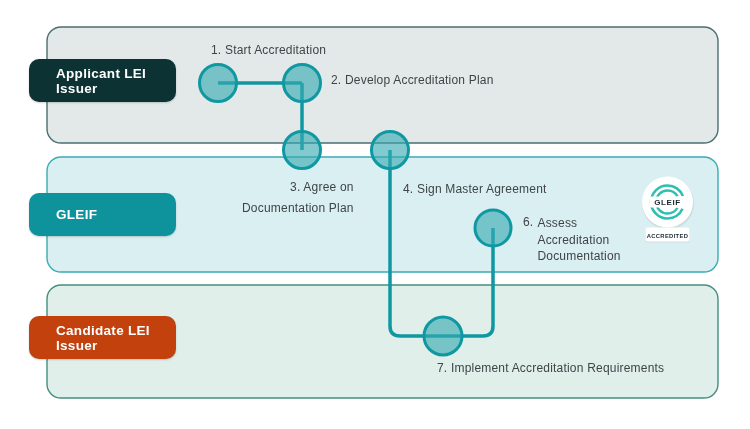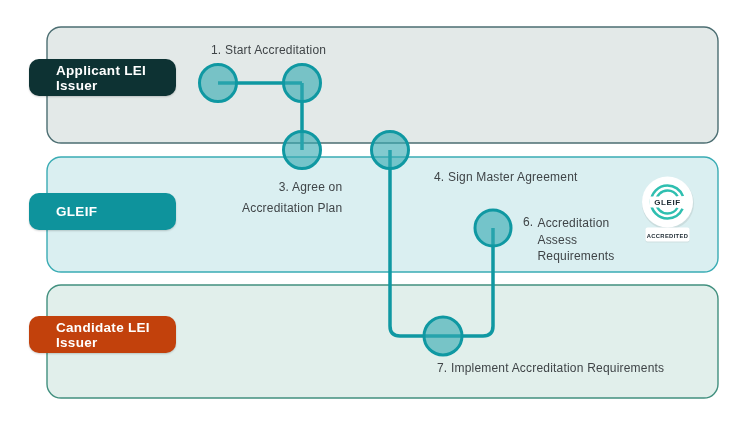--- a/index.html
+++ b/index.html
@@ -6,21 +6,21 @@
   .canvas{
     position:relative;
     width:750px;height:429px;
     background:#ffffff;
     font-family:"Liberation Sans", sans-serif;
     overflow:hidden;
   }
   .layer{position:absolute;left:0;top:0;}
   .lane-label{
     position:absolute;
-    width:147px;height:37px;
+    width:147px;height:43px;
     border-radius:10px;
     color:#ffffff;
     font-size:13.5px;
     font-weight:600;
     letter-spacing:.3px;
     display:flex;align-items:center;
     padding-left:27px;
     box-sizing:border-box;
     box-shadow:0 1px 2px rgba(0,0,0,0.18);
   }
@@ -31,21 +31,21 @@
     position:absolute;
     color:#3f4447;
     font-size:12px;
     font-weight:400;
     letter-spacing:.2px;
     white-space:nowrap;
   }
   .step-1{left:211px;top:43px;}
   .step-2{left:331px;top:73px;}
   .step-3{left:242px;top:177px;line-height:20.5px;text-align:right;}
-  .step-4{left:403px;top:170px;margin-left:31px;}
+  .step-4{left:403px;top:182px;}
   .step-5{left:437px;top:361px;}
   .step-6{left:523px;top:215px;display:flex;}
   .step-6 .num{margin-right:4px;}
   .step-6 .lines{line-height:16.5px;}
   .lines div{white-space:nowrap;}
 </style>
 </head>
 <body>
 
 <div class="canvas">
@@ -78,28 +78,29 @@
       <rect x="645.5" y="227.5" width="44" height="14" rx="2" fill="#ffffff"></rect>
       <text x="667.5" y="237.5" text-anchor="middle" font-size="5.8" font-weight="bold" fill="#1b2830" letter-spacing="0.35" font-family="Liberation Sans, sans-serif">ACCREDITED</text>
     </g>
   </svg>
 
   <div class="lane-label lbl-applicant">Applicant LEI Issuer</div>
   <div class="lane-label lbl-gleif">GLEIF</div>
   <div class="lane-label lbl-candidate">Candidate LEI Issuer</div>
 
   <div class="step step-1">1. Start Accreditation</div>
+  <div class="step step-2">2. Develop Accreditation Plan</div>
   <div class="step step-3">
     <div>3. Agree on</div>
-    <div>Accreditation Plan</div>
+    <div>Documentation Plan</div>
   </div>
   <div class="step step-4">4. Sign Master Agreement</div>
   <div class="step step-5">7. Implement Accreditation Requirements</div>
   <div class="step step-6">
     <div class="num">6.</div>
     <div class="lines">
+      <div>Assess</div>
       <div>Accreditation</div>
-      <div>Assess</div>
-      <div>Requirements</div>
+      <div>Documentation</div>
     </div>
   </div>
 
 </div>
 
 </body></html>

